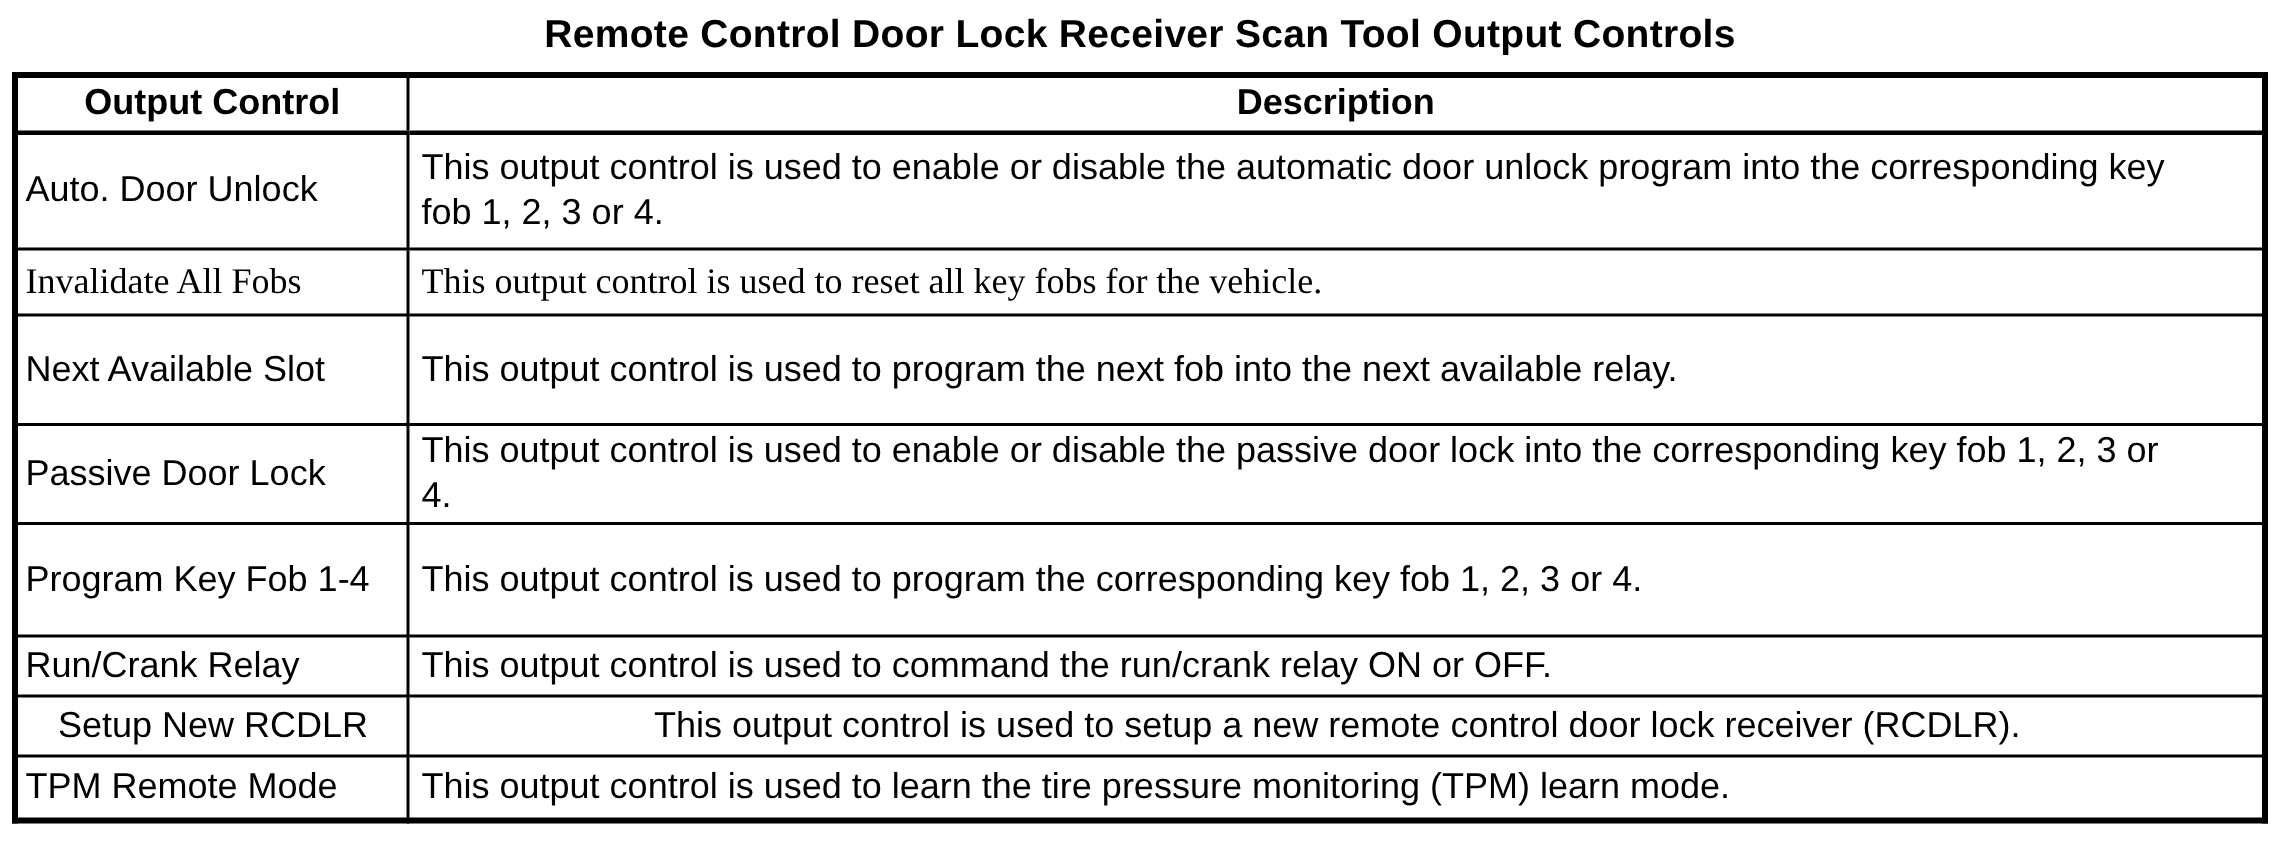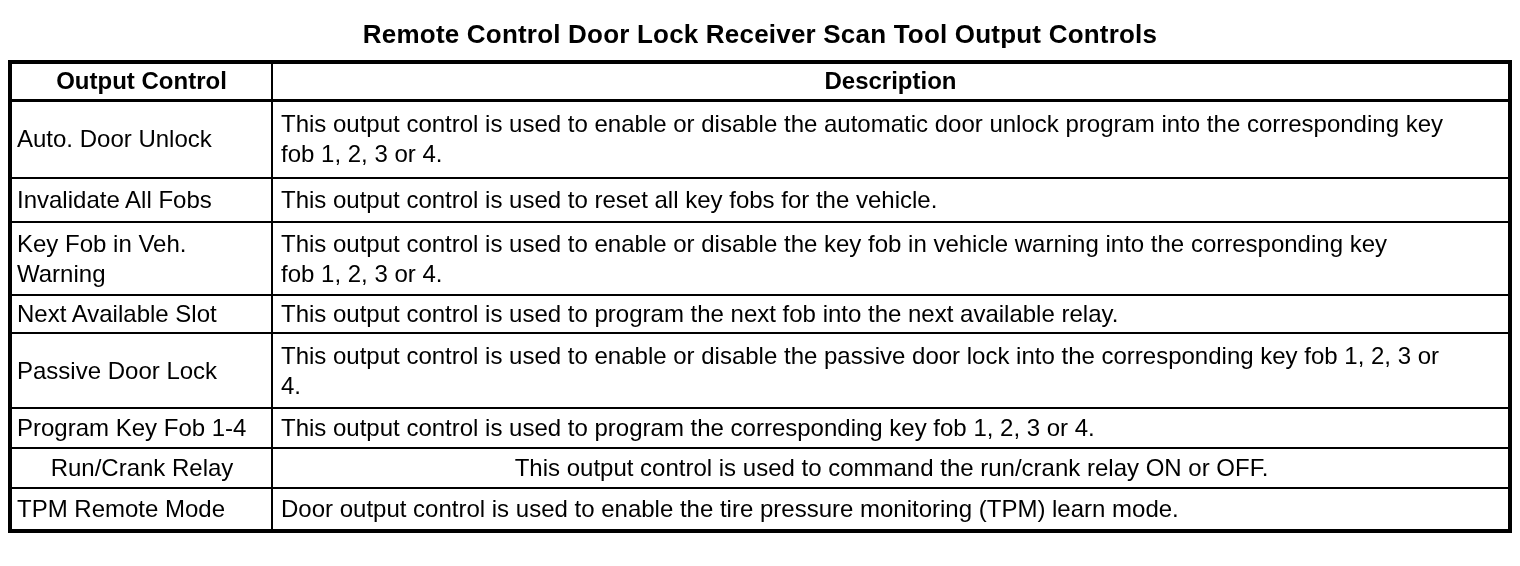--- a/index.html
+++ b/index.html
@@ -10,21 +10,21 @@
     font-family: "Liberation Sans", sans-serif;
     color: #000000;
   }
   .page {
     width: 1520px;
     height: 566px;
     overflow: hidden;
     background: #ffffff;
   }
   .doc-title {
-    margin: 20px 0 12px 0;
+    margin: 8px 0 12px 0;
     text-align: center;
     font-size: 26px;
     line-height: 28px;
     font-weight: bold;
     letter-spacing: 0.2px;
   }
   table.oc-table {
     border-collapse: collapse;
     table-layout: fixed;
     margin-left: 8px;
@@ -54,21 +54,21 @@
     line-height: 30px;
     padding: 2px 6px 2px 8px;
   }
   table.oc-table td.ctrl {
     padding-left: 5px;
     padding-right: 4px;
   }
   
   thead tr            { height: 38px; }
   tbody tr:nth-child(1) { height: 78px; }
-  tbody tr:nth-child(2) { height: 44px; }
+  tbody tr:nth-child(2) { height: 44px; font-family: Liberation Serif, serif; }
   tbody tr:nth-child(3) { height: 73px; }
   tbody tr:nth-child(4) { height: 38px; margin-top: 46px; }
   tbody tr:nth-child(5) { height: 75px; margin-top: 40px; }
   tbody tr:nth-child(6) { height: 40px; }
   tbody tr:nth-child(7) { height: 40px; text-align: center; }
   tbody tr:nth-child(8) { height: 43px; }
   tbody tr:nth-child(9) { height: 44px; }
 </style>
 </head>
 <body>
@@ -92,42 +92,40 @@
       <tr>
         <td class="ctrl">Auto. Door Unlock</td>
         <td class="desc">This output control is used to enable or disable the automatic door unlock program into the corresponding key
 fob 1, 2, 3 or 4.</td>
       </tr>
       <tr>
         <td class="ctrl">Invalidate All Fobs</td>
         <td class="desc">This output control is used to reset all key fobs for the vehicle.</td>
       </tr>
       <tr>
-        <td class="ctrl">Key Fob in Veh.
-Warning</td>
-        <td class="desc">This output control is used to enable or disable the key fob in vehicle warning into the corresponding key
-fob 1, 2, 3 or 4.</td>
-      </tr>
-      <tr>
         <td class="ctrl">Next Available Slot</td>
         <td class="desc">This output control is used to program the next fob into the next available relay.</td>
       </tr>
       <tr>
         <td class="ctrl">Passive Door Lock</td>
         <td class="desc">This output control is used to enable or disable the passive door lock into the corresponding key fob 1, 2, 3 or
 4.</td>
       </tr>
       <tr>
         <td class="ctrl">Program Key Fob 1-4</td>
         <td class="desc">This output control is used to program the corresponding key fob 1, 2, 3 or 4.</td>
       </tr>
       <tr>
         <td class="ctrl">Run/Crank Relay</td>
         <td class="desc">This output control is used to command the run/crank relay ON or OFF.</td>
       </tr>
       <tr>
+        <td class="ctrl">Setup New RCDLR</td>
+        <td class="desc">This output control is used to setup a new remote control door lock receiver (RCDLR).</td>
+      </tr>
+      <tr>
         <td class="ctrl">TPM Remote Mode</td>
-        <td class="desc">Door output control is used to enable the tire pressure monitoring (TPM) learn mode.</td>
+        <td class="desc">This output control is used to learn the tire pressure monitoring (TPM) learn mode.</td>
       </tr>
     </tbody>
   </table>
 
 </div>
 
 </body></html>

